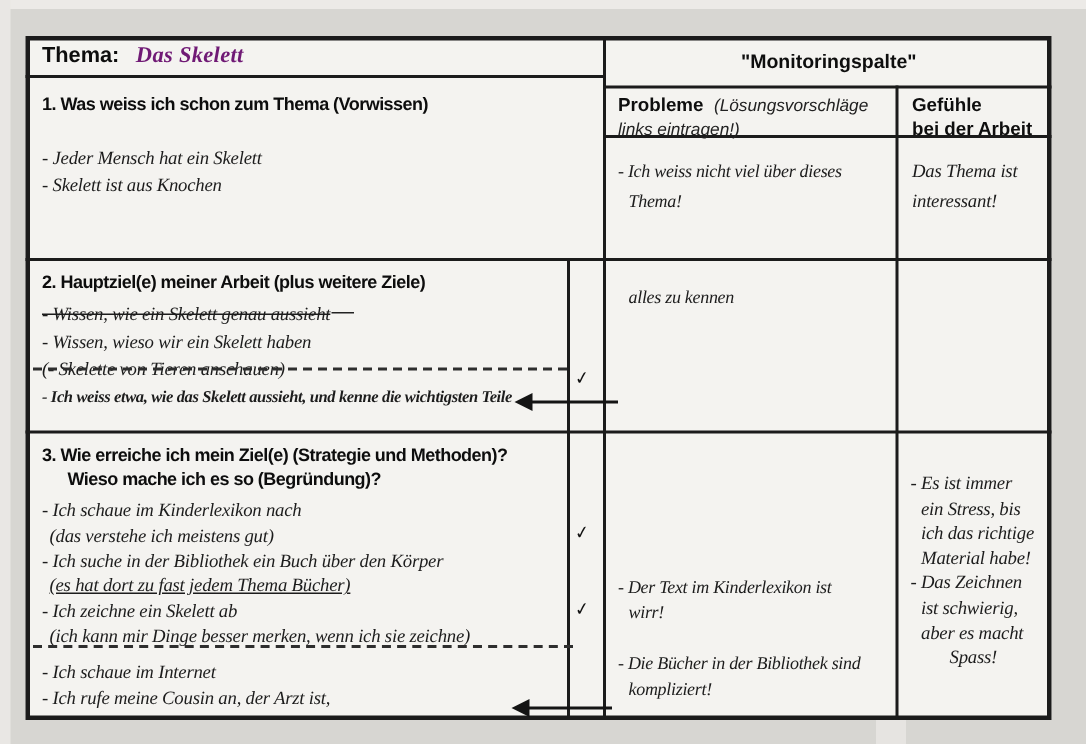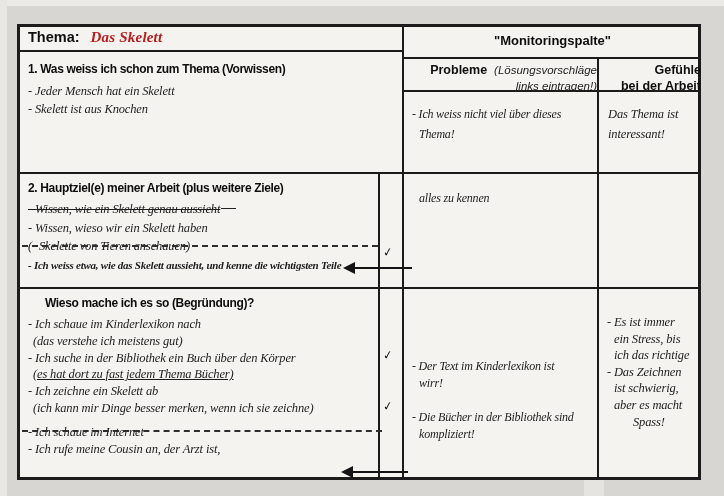--- a/index.html
+++ b/index.html
@@ -11,24 +11,24 @@
 
   .paper{position:absolute;left:17px;top:24px;width:684px;height:456px;
     background:#f4f3f0;border:3px solid #1b1b1b;box-sizing:border-box;}
   .gl{position:absolute;background:#1b1b1b;}
 
   .cell{position:absolute;box-sizing:border-box;}
   .line{white-space:nowrap;}
 
   .thema-label{font-size:14.5px;font-weight:bold;color:#0e0e0e;}
   .thema-value{font-family:"Liberation Serif",serif;font-style:italic;font-weight:bold;
-    font-size:15px;color:#b91c1c;margin-left:11px;letter-spacing:.2px;}
+    font-size:15px;color:#701a75;margin-left:11px;letter-spacing:.2px;}
   .mon-title{font-size:13px;font-weight:bold;color:#0e0e0e;}
 
-  .col-h{font-size:12.5px;font-weight:bold;color:#0e0e0e;line-height:16px;text-align:right;}
+  .col-h{font-size:12.5px;font-weight:bold;color:#0e0e0e;line-height:16px;}
   .col-h-note{font-size:11.5px;font-style:italic;font-weight:normal;color:#222;}
 
   .sec-title{font-size:12px;font-weight:bold;color:#0d0d0d;letter-spacing:-.35px;line-height:16px;}
   .hand{font-family:"Liberation Serif",serif;font-style:italic;font-size:12.5px;
     color:#1c1c1c;letter-spacing:-.15px;}
   .hand-sm{font-family:"Liberation Serif",serif;font-style:italic;font-size:12px;
     color:#1c1c1c;letter-spacing:-.2px;}
   .cont{padding-left:7px;}
   .tight{font-size:11px;letter-spacing:-.25px;font-weight:bold;}
   .struck{text-decoration:line-through;}
@@ -76,21 +76,21 @@
     </div>
     <div class="line col-h-note">links eintragen!)</div>
   </div>
   <div class="cell col-h" style="left:599px;top:59px;width:102px;height:31px;padding:3px 0 0 9px;">
     <div class="line">Gefühle</div>
     <div class="line">bei der Arbeit</div>
   </div>
 
   <div class="cell" style="left:17px;top:52px;width:361px;height:120px;padding:9px 0 0 11px;">
     <div class="sec-title line">1. Was weiss ich schon zum Thema (Vorwissen)</div>
-    <div style="margin-top:5px;">
+    <div style="margin-top:19px;">
       <div class="hand line" style="line-height:18px;">- Jeder Mensch hat ein Skelett</div>
       <div class="hand line" style="line-height:18px;">- Skelett ist aus Knochen</div>
     </div>
   </div>
   <div class="cell" style="left:404px;top:92px;width:193px;height:80px;padding:13px 0 0 8px;">
     <div class="hand-sm line" style="line-height:19.5px;">- Ich weiss nicht viel über dieses</div>
     <div class="hand-sm line cont" style="line-height:19.5px;">Thema!</div>
   </div>
   <div class="cell" style="left:599px;top:92px;width:102px;height:80px;padding:13px 0 0 9px;">
     <div class="hand line" style="line-height:19.5px;">Das Thema ist</div>
@@ -106,43 +106,45 @@
       <div class="hand line tight" style="line-height:18px;">- Ich weiss etwa, wie das Skelett aussieht, und kenne die wichtigsten Teile</div>
     </div>
   </div>
   <div class="dashed" style="left:22px;top:245px;width:356px;"></div>
   <div class="cell" style="left:404px;top:174px;width:193px;height:113px;padding:15px 0 0 8px;">
     <div class="hand-sm line cont" style="line-height:19.5px;">alles zu kennen</div>
   </div>
   <div class="cell" style="left:599px;top:174px;width:102px;height:113px;"></div>
 
   <div class="cell" style="left:17px;top:289px;width:361px;height:191px;padding:6px 0 0 11px;">
+    <div class="sec-title line">3. Wie erreiche ich mein Ziel(e) (Strategie und Methoden)?</div>
     <div class="sec-title line" style="padding-left:17px;">Wieso mache ich es so (Begründung)?</div>
     <div style="margin-top:5px;">
       <div class="hand line" style="line-height:16.8px;">- Ich schaue im Kinderlexikon nach</div>
       <div class="hand line" style="line-height:16.8px;padding-left:5px;">(das verstehe ich meistens gut)</div>
       <div class="hand line" style="line-height:16.8px;">- Ich suche in der Bibliothek ein Buch über den Körper</div>
       <div class="hand line" style="line-height:16.8px;padding-left:5px;text-decoration:underline;">(es hat dort zu fast jedem Thema Bücher)</div>
       <div class="hand line" style="line-height:16.8px;">- Ich zeichne ein Skelett ab</div>
       <div class="hand line" style="line-height:16.8px;padding-left:5px;">(ich kann mir Dinge besser merken, wenn ich sie zeichne)</div>
       <div class="hand line" style="line-height:16.8px;margin-top:7px;">- Ich schaue im Internet</div>
       <div class="hand line" style="line-height:16.8px;">- Ich rufe meine Cousin an, der Arzt ist,</div>
     </div>
   </div>
   <div class="dashed" style="left:22px;top:430px;width:360px;"></div>
   <div class="cell" style="left:404px;top:289px;width:193px;height:191px;padding:69px 0 0 8px;">
-    <div class="hand-sm line" style="line-height:17.3px;">- Der Text im Kinderlexikon ist</div>
+    <div class="hand-sm line" style="line-height:17.3px;margin-top:25px;">- Der Text im Kinderlexikon ist</div>
     <div class="hand-sm line cont" style="line-height:17.3px;">wirr!</div>
     <div class="hand-sm line" style="line-height:17.3px;margin-top:16px;">- Die Bücher in der Bibliothek sind</div>
     <div class="hand-sm line cont" style="line-height:17.3px;">kompliziert!</div>
   </div>
   <div class="cell" style="left:599px;top:289px;width:102px;height:191px;padding:25px 0 0 8px;">
     <div class="hand line" style="line-height:16.6px;">- Es ist immer</div>
     <div class="hand line cont" style="line-height:16.6px;">ein Stress, bis</div>
     <div class="hand line cont" style="line-height:16.6px;">ich das richtige</div>
+    <div class="hand line cont" style="line-height:16.6px;">Material habe!</div>
     <div class="hand line" style="line-height:16.6px;">- Das Zeichnen</div>
     <div class="hand line cont" style="line-height:16.6px;">ist schwierig,</div>
     <div class="hand line cont" style="line-height:16.6px;">aber es macht</div>
     <div class="hand line cont" style="line-height:16.6px;margin-left:19px;">Spass!</div>
   </div>
 
   <div class="check" style="left:383px;top:245px;">✓</div>
   <div class="check" style="left:383px;top:348px;">✓</div>
   <div class="check" style="left:383px;top:399px;">✓</div>
 

